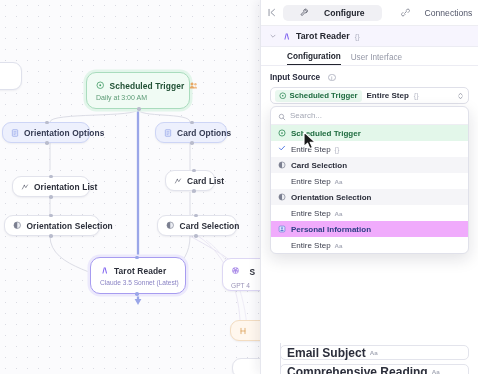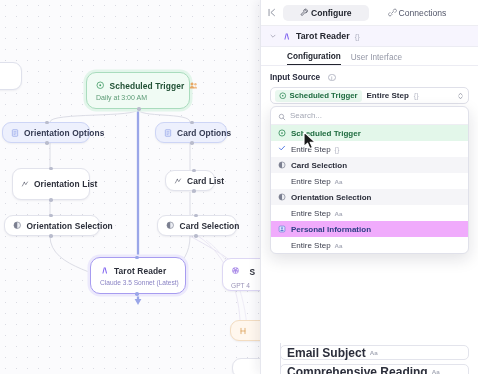--- a/index.html
+++ b/index.html
@@ -77,21 +77,21 @@
     box-shadow: -3px 0 10px rgba(25,25,50,.07);
     display: flex; flex-direction: column;
   }
   .panel-tabs {
     height: 26px; display: flex; align-items: center; gap: 2px;
     padding: 0 6px; border-bottom: 1px solid #ededf2; flex: none;
     background: #fff;
   }
   .collapse-btn { width: 14px; height: 14px; display:flex; align-items:center;
                   justify-content:center; color:#8b8f9e; margin-right: 3px; }
-  .ptab { display:flex; gap:2px; padding: 3px 17px;
+  .ptab { display:flex; gap:15px; padding: 3px 17px;
           border-radius: 5px; font-size: 8.6px; color:#53576a; }
   .ptab.active { background:#f0f0f4; color:#23262f; font-weight:600; }
   .ptab svg { display:block; }
 
   .node-head {
     height: 21px; display:flex; align-items:center; gap:5px;
     padding: 0 8px; background:#f7f5fe; border-bottom:1px solid #ececf3; flex:none;
   }
   .node-head .chev { color:#9a9aac; font-size:7px; }
   .node-head .nh-title { font-size: 8.8px; font-weight:700; color:#24262f; }
@@ -233,21 +233,21 @@
           <line x1="4" y1="4" x2="8" y2="4" stroke="#8c9de8" stroke-width="0.8"></line>
           <line x1="4" y1="6.2" x2="8" y2="6.2" stroke="#8c9de8" stroke-width="0.8"></line>
           <line x1="4" y1="8.4" x2="6.6" y2="8.4" stroke="#8c9de8" stroke-width="0.8"></line>
         </svg>
       </span>
       <span class="nlabel">Card Options</span>
       <span class="port" style="left:34px; top:-2.5px;"></span>
       <span class="port" style="left:34px; bottom:-2.5px;"></span>
     </div>
 
-    <div class="node" style="left:12px; top:168px; width:78px; height:32px;">
+    <div class="node" style="left:12px; top:176px; width:78px; height:21px;">
       <span class="nicon">
         <svg width="8" height="8" viewBox="0 0 12 12">
           <path d="M2 9 L5 3.5 L7.2 7 L9.8 3" stroke="#5d6070" stroke-width="1" fill="none" stroke-linecap="round"></path>
           <circle cx="5" cy="3.5" r="0.9" fill="#5d6070"></circle>
         </svg>
       </span>
       <span class="nlabel">Orientation List</span>
       <span class="port" style="left:36px; top:-2.5px;"></span>
       <span class="port" style="left:36px; bottom:-2.5px;"></span>
     </div>

